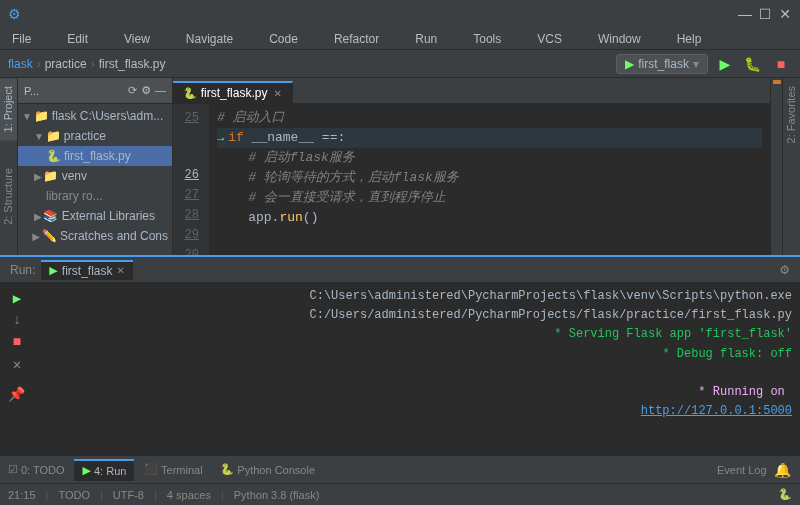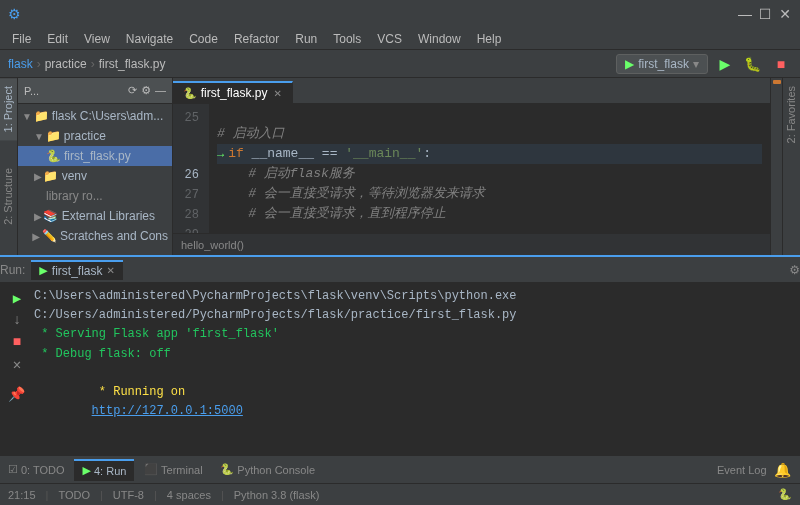--- a/index.html
+++ b/index.html
@@ -56,20 +56,21 @@
 
     
     #menu-bar {
       background: #3c3f41;
       height: 22px;
       display: flex;
       align-items: flex-start;
       padding: 0 4px;
       flex-shrink: 0;
       border-bottom: 1px solid #2b2b2b;
+      gap: 20px;
     }
     .menu-item {
       padding: 0 8px;
       height: 22px;
       display: flex;
       align-items: center;
       color: #bbbbbb;
       font-size: 12px;
       cursor: pointer;
     }
@@ -234,25 +235,25 @@
       background: #313335;
       padding: 4px 0;
       text-align: right;
       color: #606366;
       font-size: 12px;
       flex-shrink: 0;
       line-height: 1.5;
       padding-right: 6px;
       user-select: none;
     }
-    .line-num { height: 20px; display: flex; align-items: center; justify-content: flex-end; padding-right: 4px; font-size: 12px; }
+    .line-num { height: 20px; display: flex; align-items: center; justify-content: flex-end; padding-right: 4px; font-size: 12px; text-decoration: underline; }
     .line-num.current { color: #a9b7c6; margin-top: 37px; }
     #code-content {
       flex: 1;
-      padding: 20px 8px;
+      padding: 4px 8px;
       overflow-x: auto;
       line-height: 1.5;
       position: relative;
     }
     .code-line {
       height: 20px;
       display: flex;
       align-items: center;
       white-space: pre;
       font-size: 13px;
@@ -367,21 +368,21 @@
       border-radius: 2px;
     }
     .run-btn.green { color: #6aff6a; }
     .run-btn.red { color: #ff6060; }
     .run-btn.gray { color: #888; }
 
     #run-output {
       flex: 1;
       line-height: 1.6;
     }
-    .out-line { white-space: pre-wrap; }
+    .out-line { white-space: pre-wrap; text-align: right; }
     .out-path { color: #a9b7c6; }
     .out-normal { color: #22c55e; }
     .out-warning { color: #e67e22; font-weight: bold; }
     .out-link { color: #4a9eed; text-decoration: underline; }
 
     
     #status-bar {
       height: 22px;
       background: #3c3f41;
       display: flex;
@@ -409,21 +410,21 @@
       cursor: pointer;
       color: #888;
       font-size: 11px;
     }
     .status-tab.active { color: #a9b7c6; }
     #run-panel-run-header {
       height: 26px;
       background: #3c3f41;
       display: flex;
       align-items: center;
-      padding: 0 0;
+      padding: 0 10px;
       border-bottom: 1px solid #2b2b2b;
       flex-shrink: 0;
     }
   </style>
 </head>
 <body>
 
 <div id="title-bar">
   <div id="title-bar-left">
     <span style="color:#4a9eed;font-size:14px;">⚙</span>
@@ -554,42 +555,44 @@
 
         <div class="code-line">
           <span class="comment"># 启动入口</span>
         </div>
 
         <div class="code-line" style="background:rgba(74,158,237,0.1);">
           <span class="arrow-indicator">→</span>
           <span class="kw">if</span>
           <span class="var"> __name__ </span>
           <span class="punct">==</span>
-          <span class="str"> '__main__'</span>
           <span class="punct">:</span>
         </div>
 
         <div class="code-line">
           <span class="comment">    # 启动flask服务</span>
         </div>
 
         <div class="code-line">
-          <span class="comment">    # 会一直接受请求，等待浏览器发来请求</span>
+          <span class="comment">    # 轮询等待的方式，启动flask服务</span>
         </div>
 
         <div class="code-line">
           <span class="comment">    # 会一直接受请求，直到程序停止</span>
         </div>
 
-      </div>
-    </div>
-
-    <div id="editor-bottom-bar">
-      <span>hello_world()</span>
-    </div>
+        <div class="code-line">
+          <span class="var">    app</span>
+          <span class="punct">.</span>
+          <span class="fn">run</span>
+          <span class="punct">()</span>
+        </div>
+      </div>
+    </div>
+
   </div>
 
   <div id="right-scroll-area" style="position:relative;">
     <div class="scroll-mark"></div>
   </div>
 
   <div id="right-sidebar-tabs">
     <div class="vtab">2: Favorites</div>
   </div>
 
@@ -614,21 +617,21 @@
       <div class="run-btn red">■</div>
       <div class="run-btn gray">✕</div>
       <div class="run-btn gray" style="margin-top:8px;">📌</div>
     </div>
     <div id="run-output">
       <div class="out-line out-path">C:\Users\administered\PycharmProjects\flask\venv\Scripts\python.exe</div>
       <div class="out-line out-path">C:/Users/administered/PycharmProjects/flask/practice/first_flask.py</div>
       <div class="out-line out-normal"> * Serving Flask app 'first_flask'</div>
       <div class="out-line out-normal"> * Debug flask: off</div>
       <div class="out-line">
-        <span style="color:#fde047;"> * Running on </span>
+        <span style="color:#f0abfc;"> * Running on </span>
         <span class="out-link">http://127.0.0.1:5000</span>
       </div>
 
     </div>
   </div>
 </div>
 
 <div style="display:flex;align-items:center;background:#3c3f41;height:28px;border-top:1px solid #2b2b2b;flex-shrink:0;">
   <div id="status-bottom-tabs" style="display:flex;align-items:center;flex:1;">
     <div class="status-tab">

